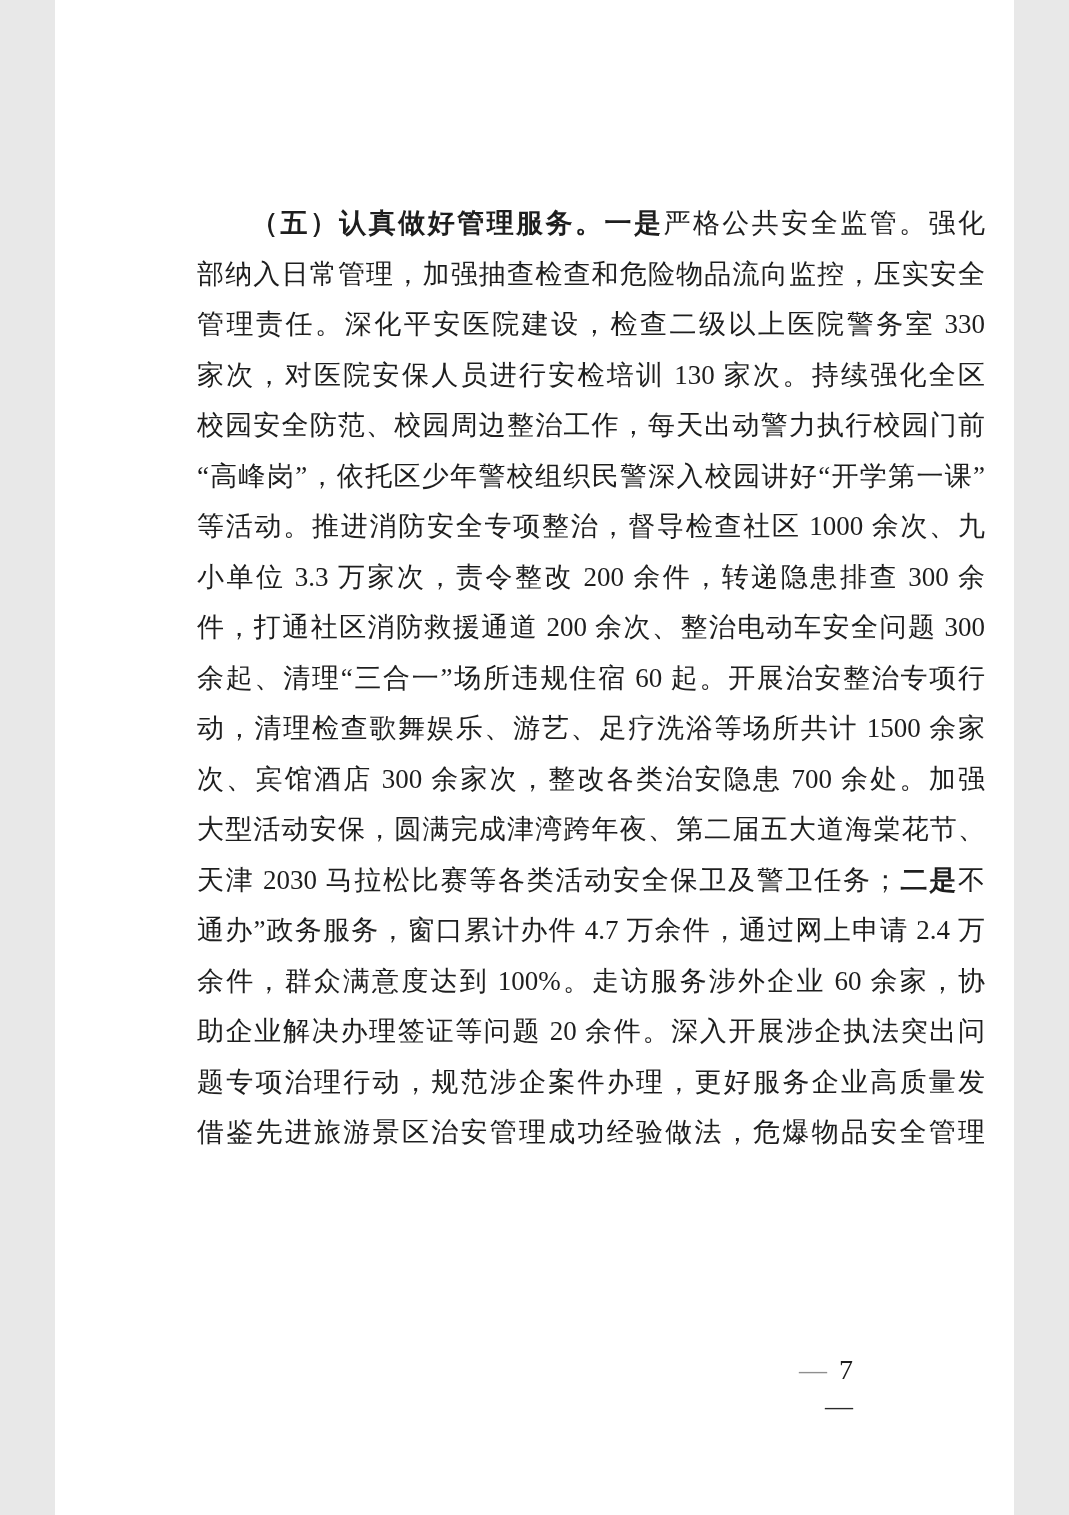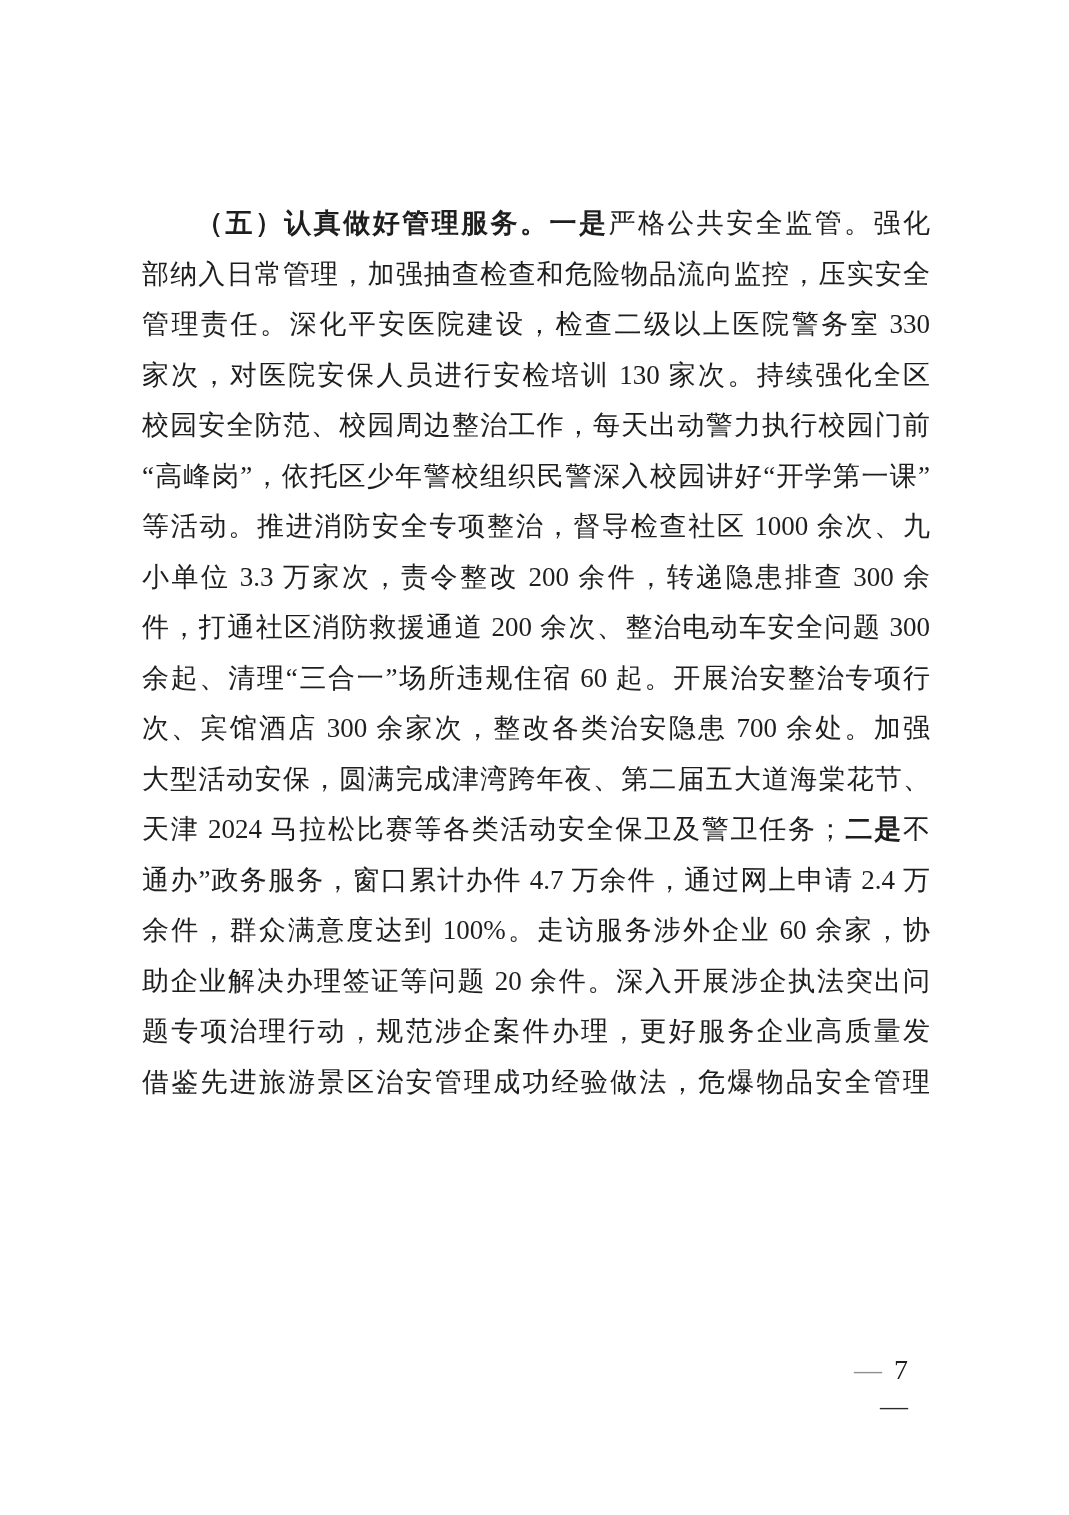--- a/index.html
+++ b/index.html
@@ -2,21 +2,21 @@
 <html lang="zh" style="--page-bg: #ffffff; --text-color: #1e1e1e; --footer-dash-gray: #8f8f8f;"><head>
 <meta charset="utf-8">
 <style>
   html, body {
     margin: 0;
     padding: 0;
     background: #e8e8e8;
   }
   .page {
     position: relative;
-    width: 1069px;
+    width: 959px;
     height: 1515px;
     margin: 0 auto;
     background: var(--page-bg, #ffffff);
     font-family: "Liberation Serif", "DejaVu Serif", serif;
     color: var(--text-color, #1e1e1e);
     overflow: hidden;
   }
   .body-text {
     position: absolute;
     left: 142px;
@@ -64,23 +64,24 @@
       <div class="line indent"><span class="run bold">（五）认真做好管理服务。</span><span class="run bold">一是</span><span class="run">严格公共安全监管。强化</span></div>
       <div class="line"><span class="run">部纳入日常管理，加强抽查检查和危险物品流向监控，压实安全</span></div>
       <div class="line"><span class="run">管理责任。深化平安医院建设，检查二级以上医院警务室 330</span></div>
       <div class="line"><span class="run">家次，对医院安保人员进行安检培训 130 家次。持续强化全区</span></div>
       <div class="line"><span class="run">校园安全防范、校园周边整治工作，每天出动警力执行校园门前</span></div>
       <div class="line"><span class="run">“高峰岗”，依托区少年警校组织民警深入校园讲好“开学第一课”</span></div>
       <div class="line"><span class="run">等活动。推进消防安全专项整治，督导检查社区 1000 余次、九</span></div>
       <div class="line"><span class="run">小单位 3.3 万家次，责令整改 200 余件，转递隐患排查 300 余</span></div>
       <div class="line"><span class="run">件，打通社区消防救援通道 200 余次、整治电动车安全问题 300</span></div>
       <div class="line"><span class="run">余起、清理“三合一”场所违规住宿 60 起。开展治安整治专项行</span></div>
+      <div class="line"><span class="run">动，清理检查歌舞娱乐、游艺、足疗洗浴等场所共计 1500 余家</span></div>
       <div class="line"><span class="run">次、宾馆酒店 300 余家次，整改各类治安隐患 700 余处。加强</span></div>
       <div class="line"><span class="run">大型活动安保，圆满完成津湾跨年夜、第二届五大道海棠花节、</span></div>
-      <div class="line"><span class="run">天津 2024 马拉松比赛等各类活动安全保卫及警卫任务；</span><span class="run bold">二是</span><span class="run">不</span></div>
+      <div class="line"><span class="run">天津 2030 马拉松比赛等各类活动安全保卫及警卫任务；</span><span class="run bold">二是</span><span class="run">不</span></div>
       <div class="line"><span class="run">通办”政务服务，窗口累计办件 4.7 万余件，通过网上申请 2.4 万</span></div>
       <div class="line"><span class="run">余件，群众满意度达到 100%。走访服务涉外企业 60 余家，协</span></div>
       <div class="line"><span class="run">助企业解决办理签证等问题 20 余件。深入开展涉企执法突出问</span></div>
       <div class="line"><span class="run">题专项治理行动，规范涉企案件办理，更好服务企业高质量发</span></div>
       <div class="line"><span class="run">借鉴先进旅游景区治安管理成功经验做法，危爆物品安全管理</span></div>
     </div>
 
   <div class="footer">
     <div class="footer-line1">
       <span class="dash-left">—</span><span class="pnum">7</span>

